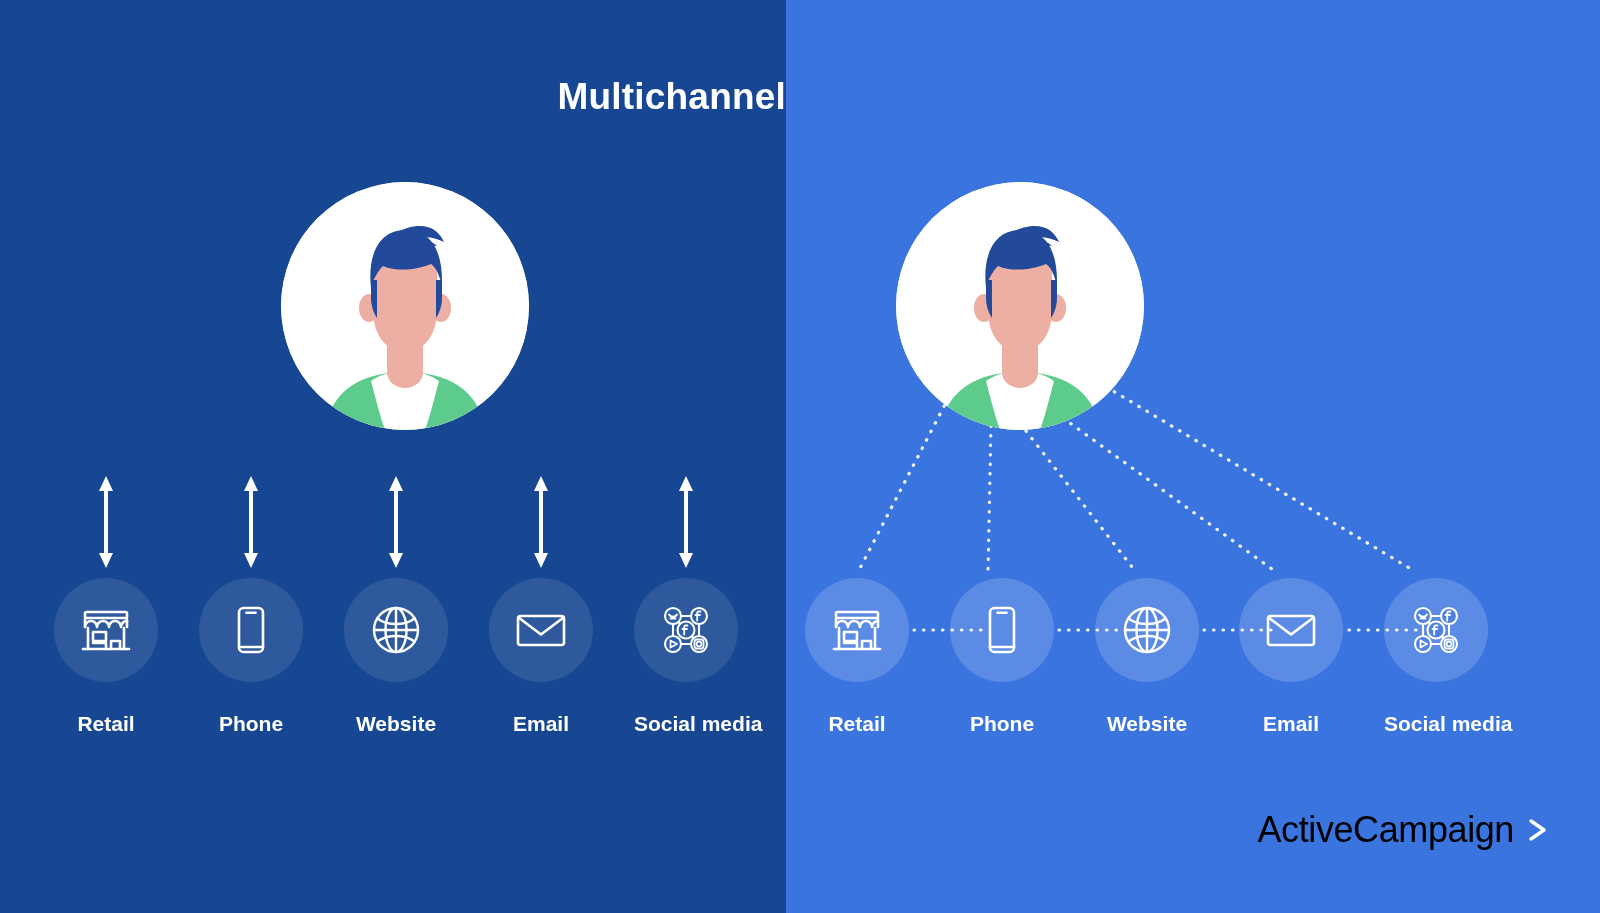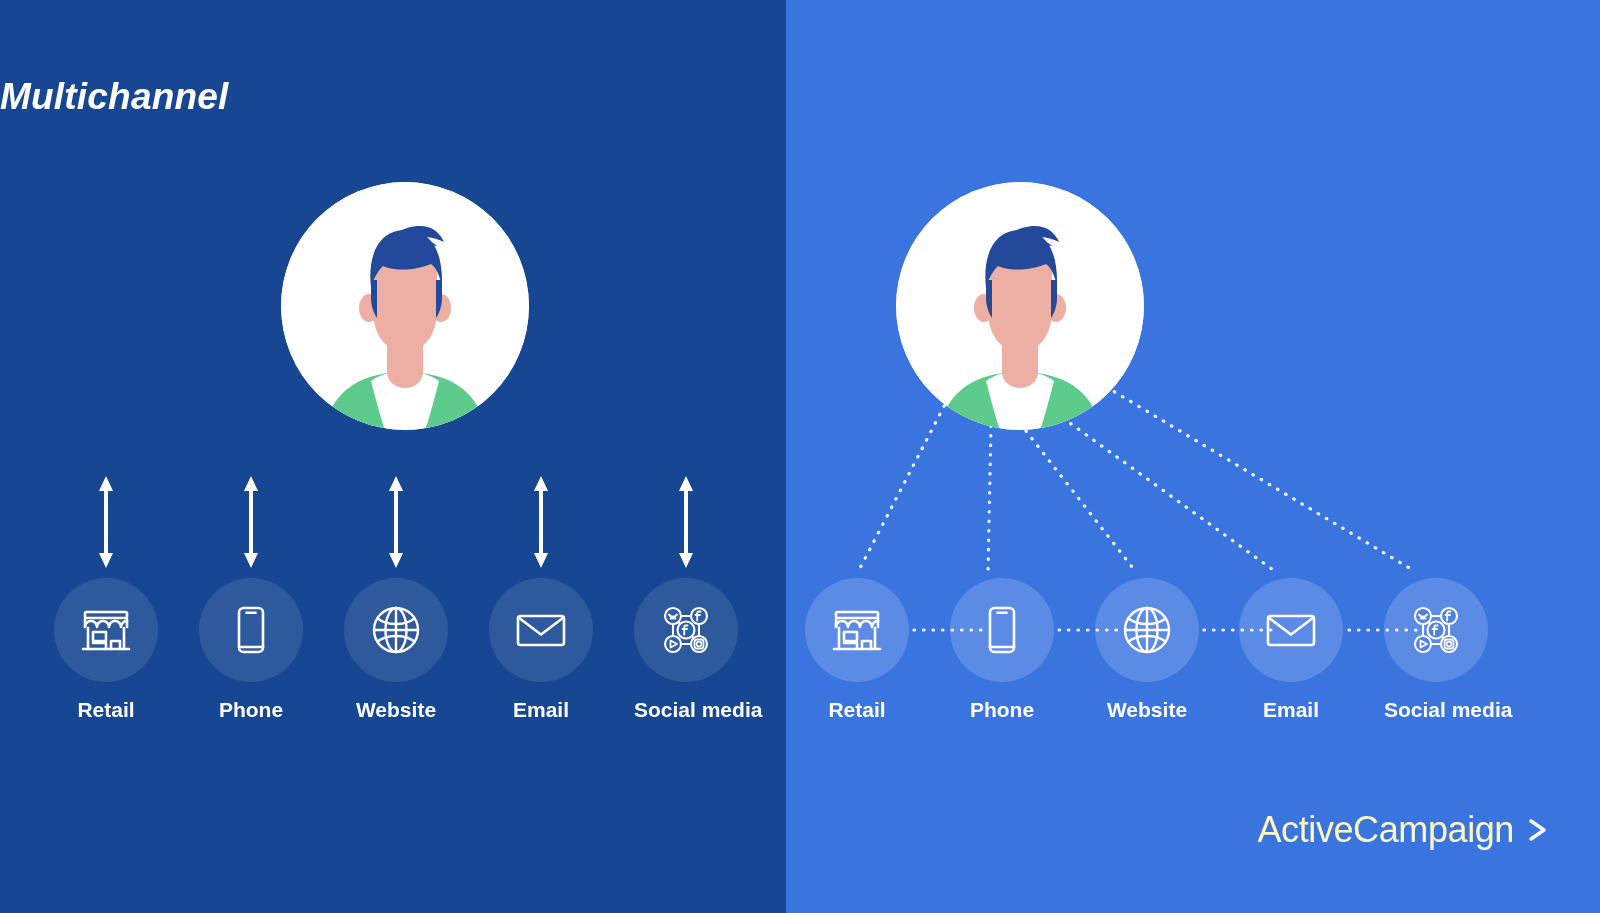--- a/index.html
+++ b/index.html
@@ -19,26 +19,25 @@
     height: 913px;
     overflow: hidden;
   }
   #panel-left  { width: 786px; background: #174792; }
   #panel-right { width: 814px; background: #3A74DF; }
 
   .panel-title {
     position: absolute;
     top: 76px;
     width: 100%;
-    text-align: left;
+    text-align: right;
     color: #ffffff;
     font-size: 37px;
     font-weight: bold;
     letter-spacing: 0.2px;
-    font-style: italic;
   }
 
   
   .avatar {
     position: absolute;
     width: 248px; height: 248px;
     border-radius: 50%;
     background: #ffffff;
     overflow: hidden;
   }
@@ -63,21 +62,21 @@
     width: 104px; height: 104px;
     border-radius: 50%;
     display: flex;
     align-items: center;
     justify-content: center;
   }
   #panel-left .channel-circle  { background: rgba(255,255,255,0.10); }
   #panel-right .channel-circle { background: rgba(255,255,255,0.17); }
   .channel-circle svg { display: block; }
   .channel-label {
-    margin-top: 16px;
+    margin-top: 30px;
     color: #ffffff;
     font-size: 21px;
     font-weight: bold;
     white-space: nowrap;
   }
 
   
   .connectors {
     position: absolute;
     left: 0; top: 0;
@@ -85,21 +84,21 @@
     pointer-events: none;
   }
 
   
   #brand {
     position: absolute;
     right: 46px; bottom: 62px;
     display: flex;
     align-items: center;
     gap: 10px;
-    color: #fef9c3;
+    color: #000000;
   }
   #brand .brand-text {
     font-size: 36px;
     letter-spacing: -0.4px;
   }
   #brand .brand-chevron svg { display: block; }
 </style>
 </head>
 <body>
 

